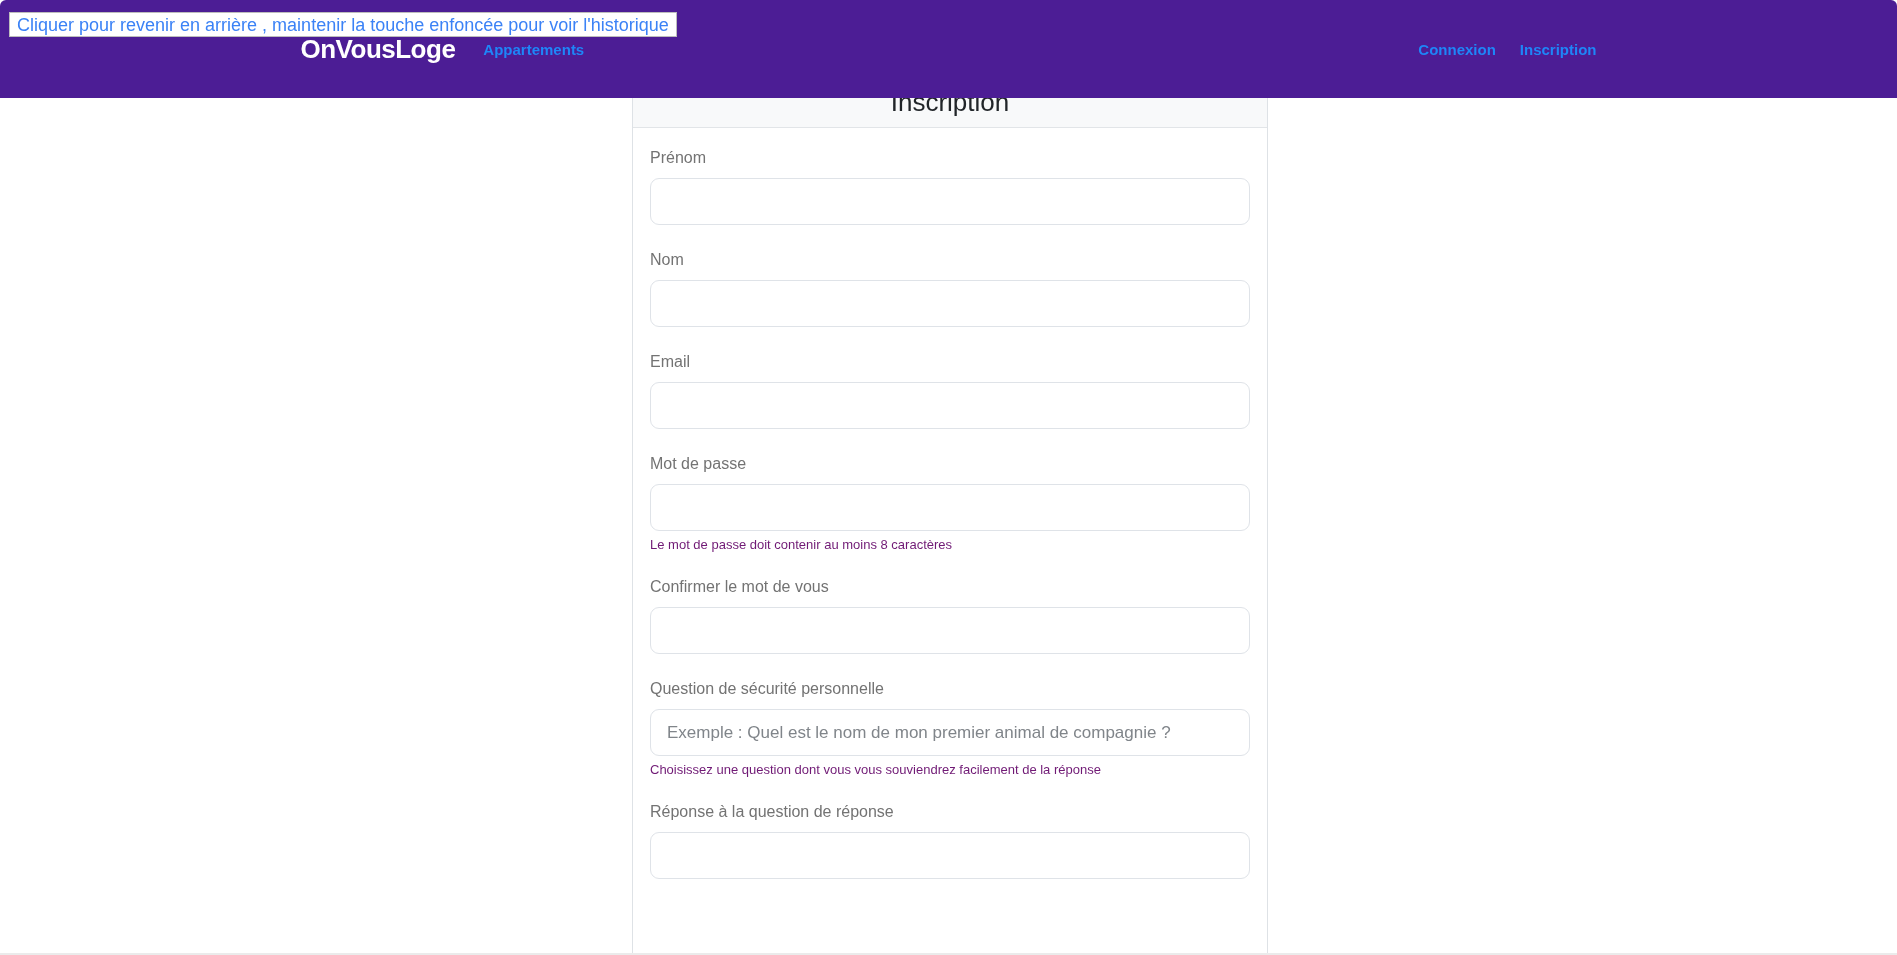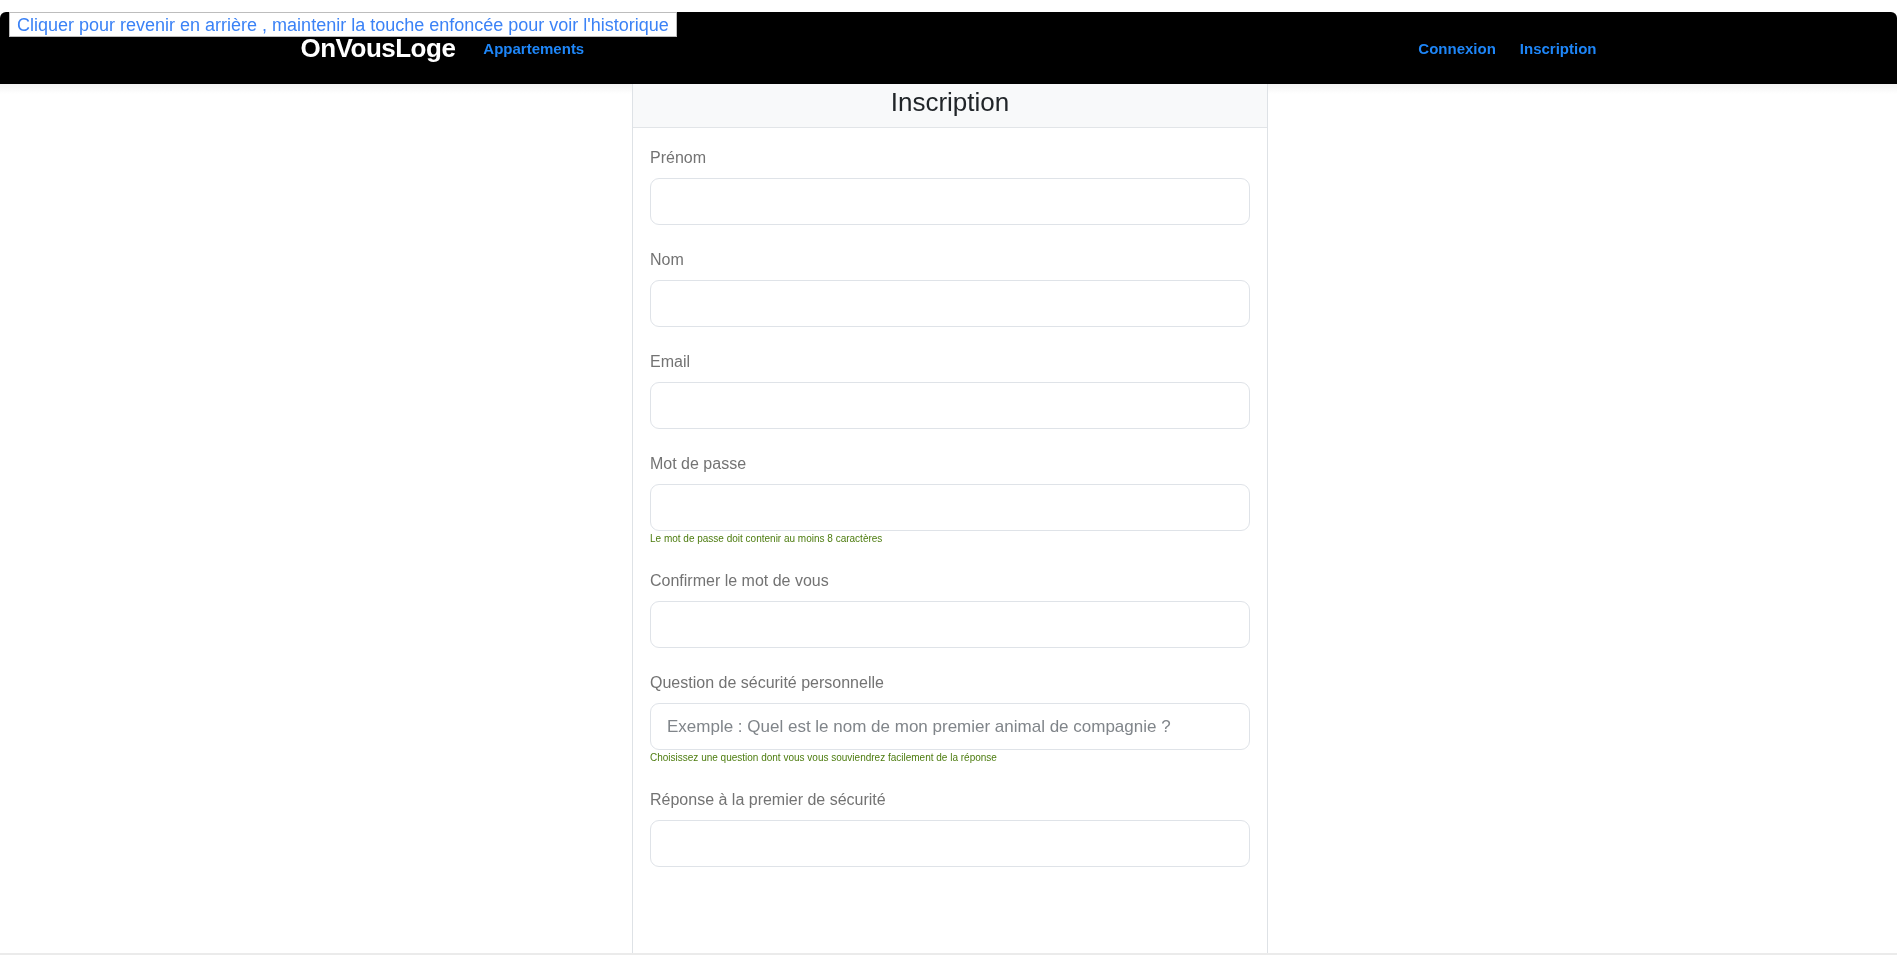--- a/index.html
+++ b/index.html
@@ -6,24 +6,24 @@
   html, body { width: 1897px; height: 955px; overflow: hidden; }
   body {
     font-family: "Liberation Sans", sans-serif;
     background: #ffffff;
     position: relative;
   }
 
   
   .navbar {
     position: absolute;
-    top: 12px; left: 0;
-    width: 100%;
-    height: 72px;
-    background: #000000;
+    top: 0; left: 0;
+    width: 100%;
+    height: 98px;
+    background: #4c1d95;
     z-index: 3;
     border-top-left-radius: 6px;
     border-top-right-radius: 6px;
   }
   .nav-inner {
     width: 1320px;
     height: 100%;
     margin: 0 auto;
     padding: 0 12px;
     display: flex;
@@ -120,22 +120,23 @@
     border-radius: 9px;
     padding: 0 16px;
     font-family: "Liberation Sans", sans-serif;
     font-size: 17px;
     color: #0369a1;
     background: #ffffff;
     outline: none;
   }
   .form-control::placeholder { color: #80858a; opacity: 1; }
   .form-text {
-    font-size: 10px;
-    color: #4d7c0f;
+    font-size: 13px;
+    color: #701a75;
+    margin-top: 6px;
     line-height: 15px;
   }
   .submit-row {
     text-align: center;
     margin-top: 22px;
   }
   .btn-primary {
     display: inline-block;
     background: #0d6efd;
     color: #ffffff;
@@ -210,21 +211,21 @@
           <input class="form-control" type="password" style="">
         </div>
 
         <div class="group">
           <label class="form-label">Question de sécurité personnelle</label>
           <input class="form-control" type="text" placeholder="Exemple : Quel est le nom de mon premier animal de compagnie ?" style="">
           <div class="form-text">Choisissez une question dont vous vous souviendrez facilement de la réponse</div>
         </div>
 
         <div class="group">
-          <label class="form-label">Réponse à la premier de sécurité</label>
+          <label class="form-label">Réponse à la question de réponse</label>
           <input class="form-control" type="text" style="">
         </div>
 
 
       </form>
     </div>
   </div>
 </main>
 
 <div class="window-bottom-edge"></div>

